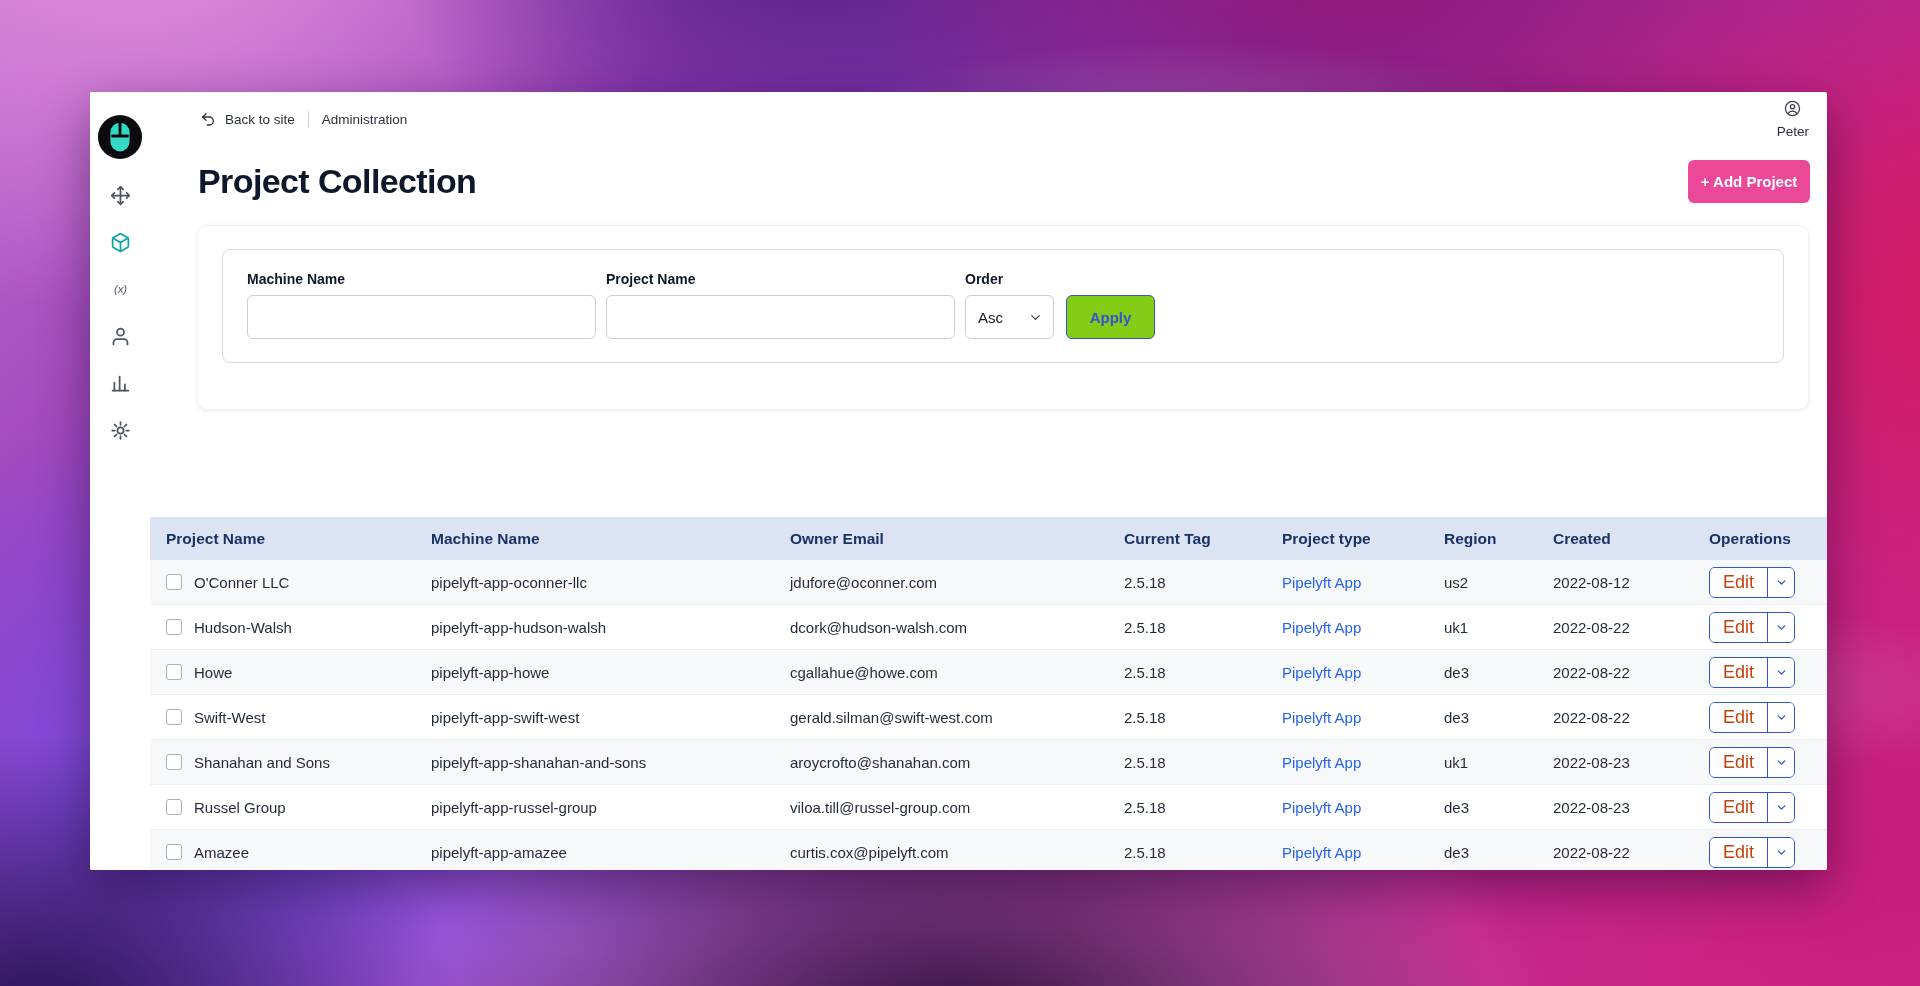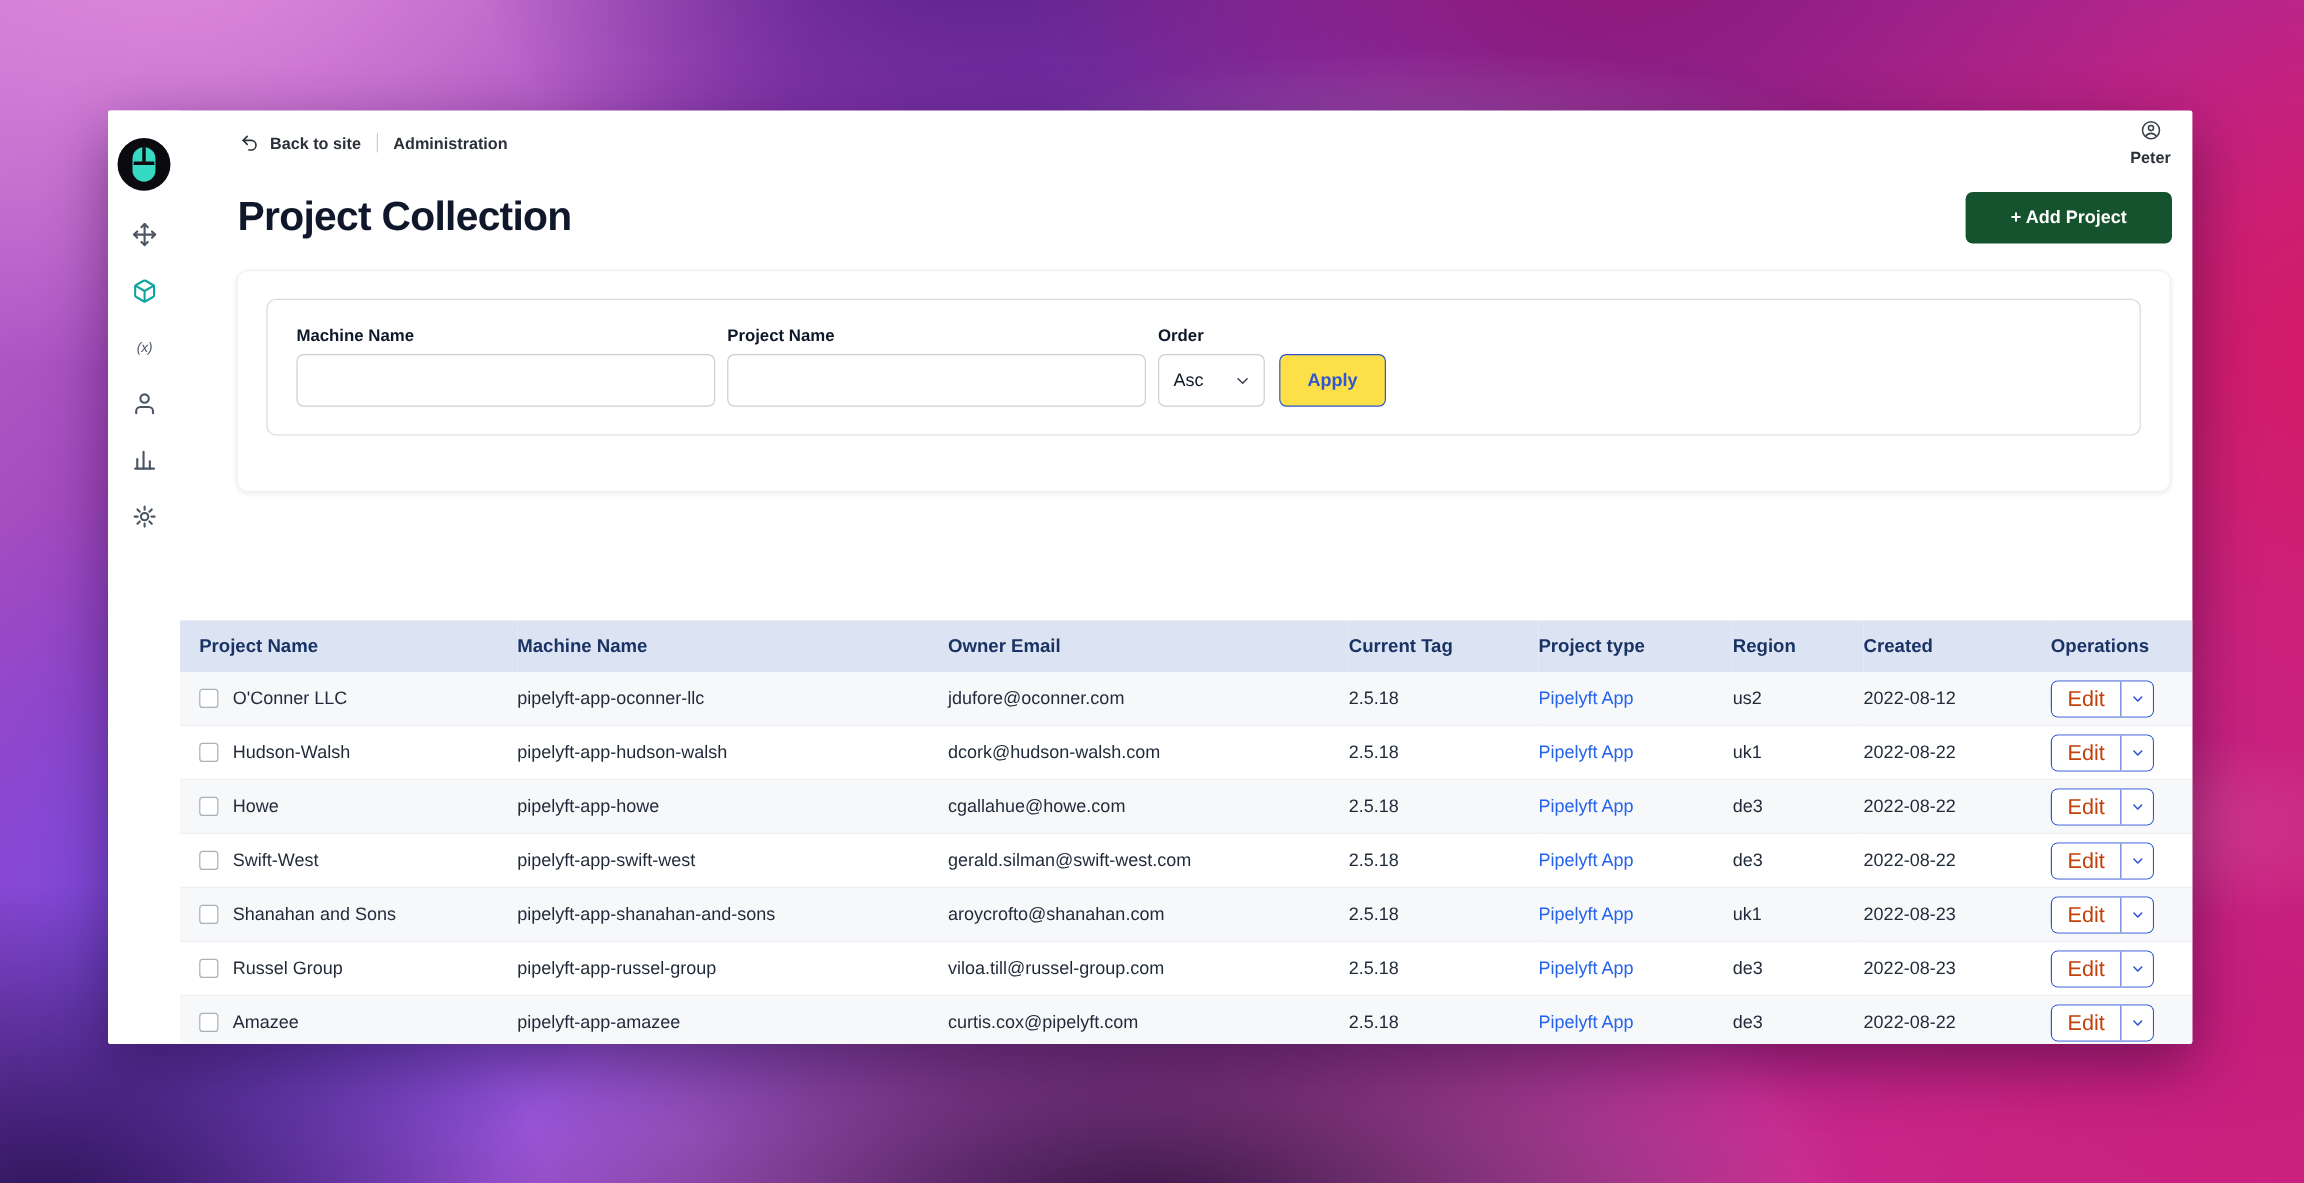--- a/index.html
+++ b/index.html
@@ -45,36 +45,36 @@
     color: #4b5563; cursor: pointer; background: none; border: none;
   }
   .side-item svg { width: 21px; height: 21px; }
   .side-item.active { color: #0ea5a0; }
 
   
   .content { flex: 1; display: flex; flex-direction: column; min-width: 0; }
 
   .topbar {
     height: 54px; display: flex; align-items: center; justify-content: space-between;
-    padding: 0 18px 0 50px; flex: 0 0 auto; font-weight: bold;
+    padding: 0 18px 0 50px; flex: 0 0 auto;
   }
   .topbar-left { display: flex; align-items: center; gap: 9px; font-size: 13.5px; color: #2b313a; }
   .back-link, .crumb-link { color: #2b313a; text-decoration: none; cursor: pointer; }
   .back-icon { width: 16px; height: 16px; color: #2b313a; display: inline-flex; }
   .crumb-divider { width: 1px; height: 16px; background: #c8cdd4; margin: 0 4px; }
   .topbar-right { display: flex; align-items: center; gap: 7px; font-size: 13.5px; color: #2b313a; cursor: pointer; flex-direction: column; }
   .avatar-icon { width: 17px; height: 17px; color: #3a414b; display: inline-flex; }
 
   .page-head {
     display: flex; align-items: center; justify-content: space-between;
     padding: 14px 17px 0 48px; flex: 0 0 auto;
   }
   .page-title { font-size: 34px; font-weight: 800; color: #0f172a; letter-spacing: -0.6px; }
   .btn-primary {
-    width: 172px; height: 43px; background: #14532d; color: #fff; border: none; border-radius: 6px;
+    width: 122px; height: 43px; background: #ec4899; color: #fff; border: none; border-radius: 6px;
     font-size: 15px; font-weight: 700; cursor: pointer; font-family: inherit;
   }
 
   
   .filter-section { padding: 0 18px 0 47px; margin-top: 22px; flex: 0 0 auto; }
   .filter-card {
     background: #fff; border-radius: 10px; border: 1px solid #f0f1f4;
     box-shadow: 0 1px 4px rgba(16,24,40,0.08); padding: 23px 24px 46px 24px;
   }
   .filter-box {
@@ -90,21 +90,21 @@
   .w-lg { width: 349px; }
   .select {
     height: 44px; border: 1px solid #c9cfd6; border-radius: 6px; background: #fff;
     display: flex; align-items: center; justify-content: space-between;
     padding: 0 10px 0 12px; font-size: 15px; color: #111827; cursor: pointer;
   }
   .w-sort { width: 143px; }
   .w-order { width: 89px; }
   .chev { width: 15px; height: 15px; color: #3a414b; display: inline-flex; flex: 0 0 auto; }
   .btn-outline {
-    width: 89px; height: 44px; background: #fde047; border: 1.5px solid #2f55d4; border-radius: 6px;
+    width: 89px; height: 44px; background: #84cc16; border: 1.5px solid #2f55d4; border-radius: 6px;
     color: #2f55d4; font-size: 15px; font-weight: 700; cursor: pointer; font-family: inherit;
     margin-left: 2px;
   }
 
   
   .table-wrap { margin-top: 107px; flex: 1 1 auto; }
   table { width: 100%; border-collapse: collapse; table-layout: fixed; }
   thead th {
     background: #dce4f3; color: #1a3365; font-size: 15.5px; font-weight: 700;
     text-align: left; height: 43px; padding: 0 8px 0 0;

